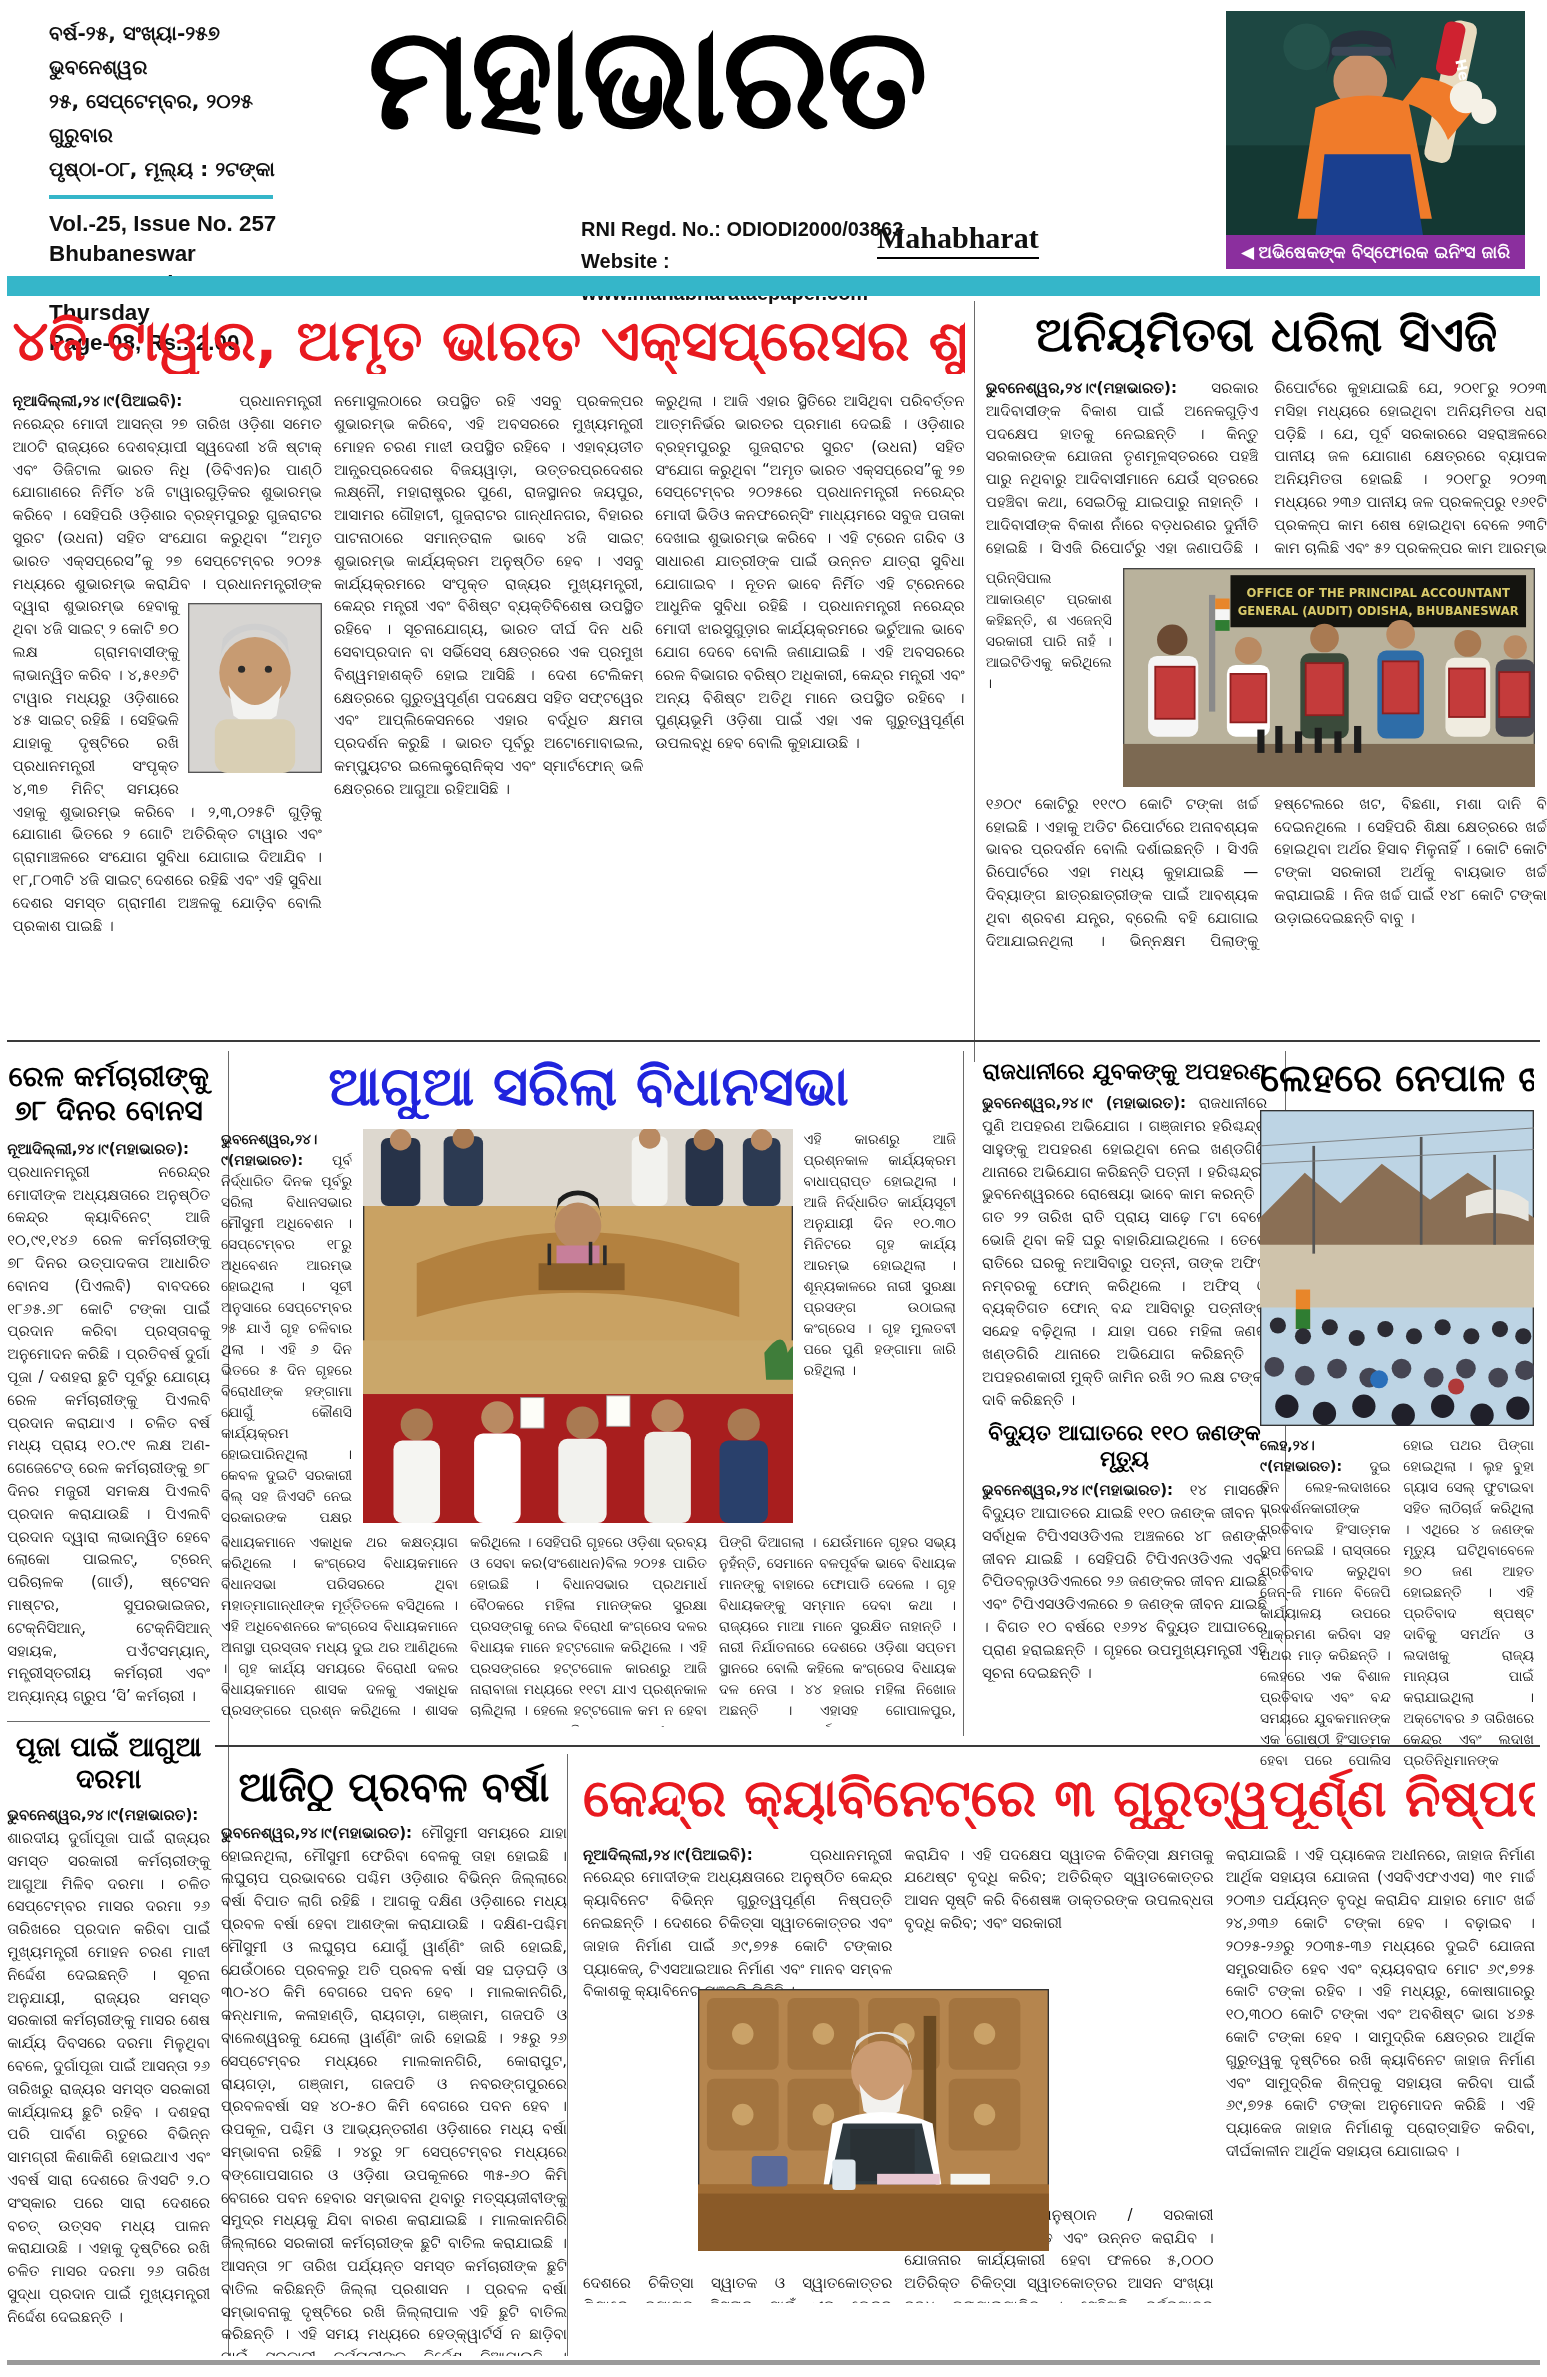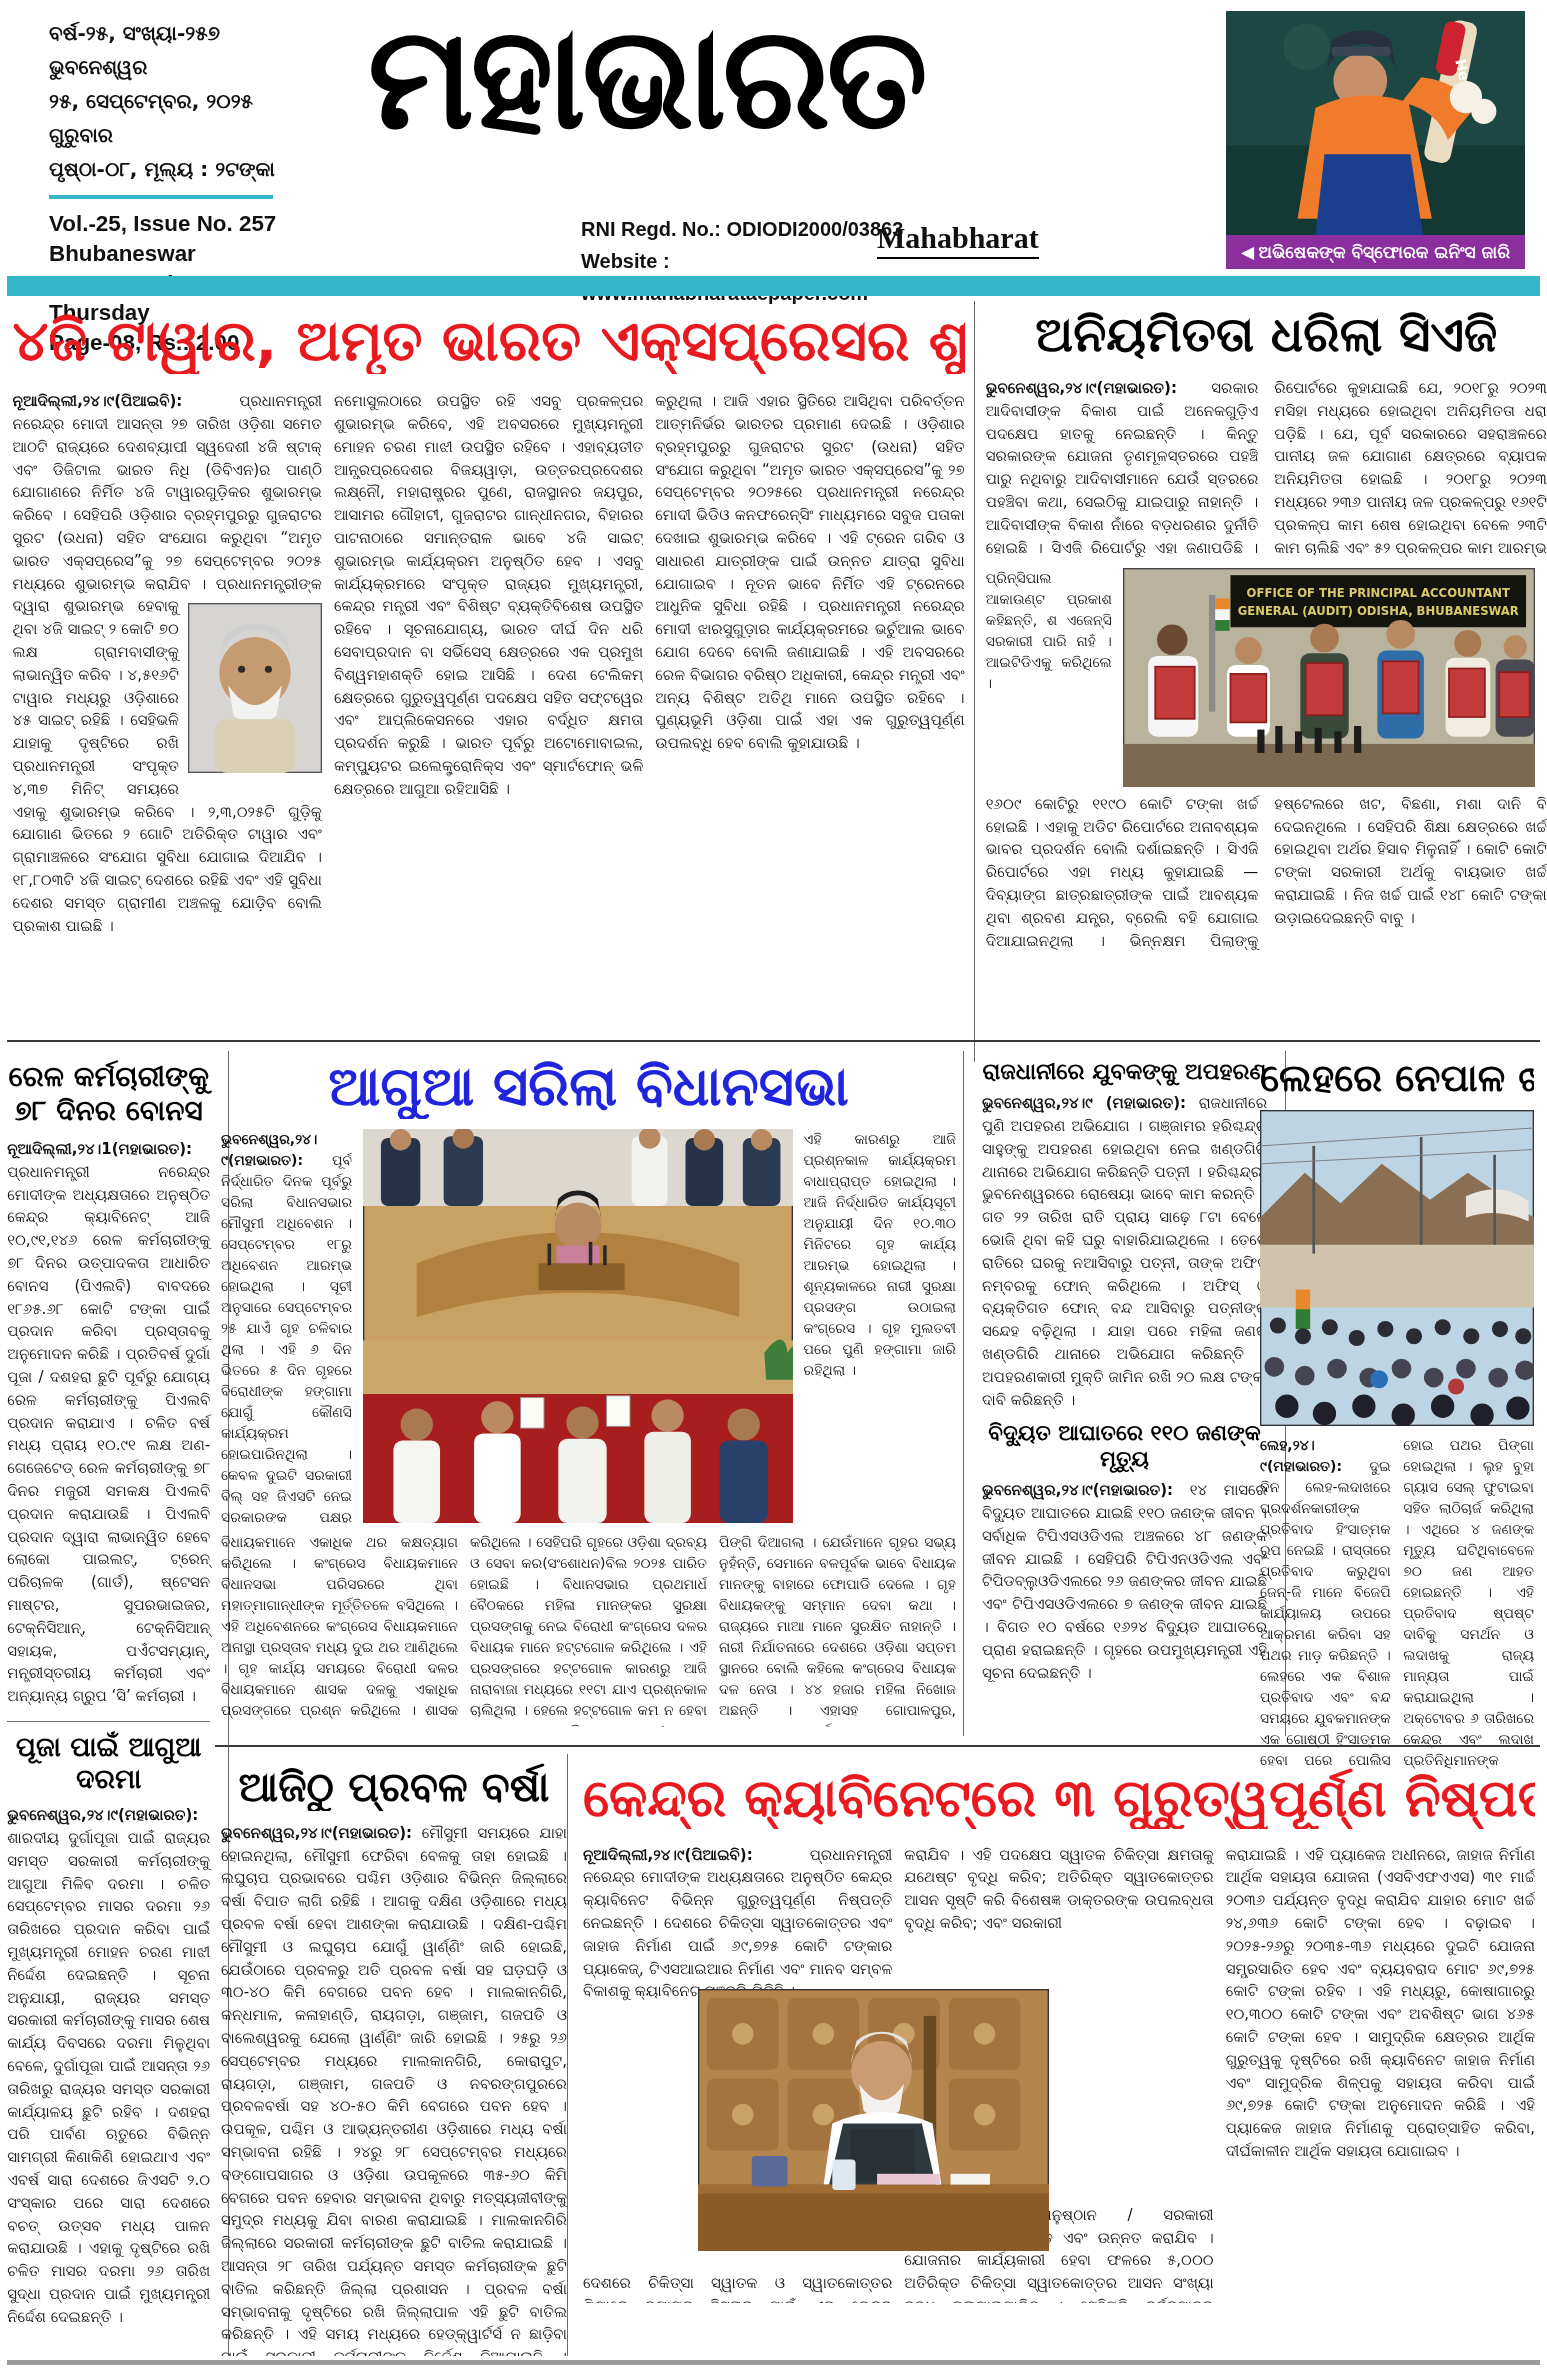--- a/index.html
+++ b/index.html
@@ -168,21 +168,21 @@
       </div>
     </div>
     <div class="two-col body-txt just" style="height:269px;overflow:hidden;">୧୬୦୯ କୋଟିରୁ ୧୧୯୦ କୋଟି ଟଙ୍କା ଖର୍ଚ୍ଚ ହୋଇଛି । ଏହାକୁ ଅଡିଟ ରିପୋର୍ଟରେ ଅନାବଶ୍ୟକ ଭାବର ପ୍ରଦର୍ଶନ ବୋଲି ଦର୍ଶାଇଛନ୍ତି । ସିଏଜି ରିପୋର୍ଟରେ ଏହା ମଧ୍ୟ କୁହାଯାଇଛି — ଦିବ୍ୟାଙ୍ଗ ଛାତ୍ରଛାତ୍ରୀଙ୍କ ପାଇଁ ଆବଶ୍ୟକ ଥିବା ଶ୍ରବଣ ଯନ୍ତ୍ର, ବ୍ରେଲି ବହି ଯୋଗାଇ ଦିଆଯାଇନଥିଲା । ଭିନ୍ନକ୍ଷମ ପିଲାଙ୍କୁ ହଷ୍ଟେଲରେ ଖଟ, ବିଛଣା, ମଶା ଦାନି ବି ଦେଇନଥିଲେ । ସେହିପରି ଶିକ୍ଷା କ୍ଷେତ୍ରରେ ଖର୍ଚ୍ଚ ହୋଇଥିବା ଅର୍ଥର ହିସାବ ମିଳୁନାହିଁ । କୋଟି କୋଟି ଟଙ୍କା ସରକାରୀ ଅର୍ଥକୁ ବାୟଭାତ ଖର୍ଚ୍ଚ କରାଯାଇଛି । ନିଜ ଖର୍ଚ୍ଚ ପାଇଁ ୧୪୮ କୋଟି ଟଙ୍କା ଉଡ଼ାଇଦେଇଛନ୍ତି ବାବୁ ।</div>
   </section>
 
   <div class="abs hr" style="left:7.2px;top:1040px;width:1533px;"></div>
 
   <section class="abs vr-r" style="left:7.2px;top:1051px;width:203px;height:1305px;padding-right:18px;">
     <h2 class="subhead" style="font-size:28px;margin:9px 0 10.8px 0;">ରେଳ କର୍ମଚାରୀଙ୍କୁ ୭୮ ଦିନର ବୋନସ</h2>
     <p class="body-txt just" style="margin:0;">
-      <b class="dl">ନୂଆଦିଲ୍ଲୀ,୨୪।1(ମହାଭାରତ):</b>
+      <b class="dl">ନୂଆଦିଲ୍ଲୀ,୨୪।୯(ମହାଭାରତ):</b>
       <span>ପ୍ରଧାନମନ୍ତ୍ରୀ ନରେନ୍ଦ୍ର ମୋଦୀଙ୍କ ଅଧ୍ୟକ୍ଷତାରେ ଅନୁଷ୍ଠିତ କେନ୍ଦ୍ର କ୍ୟାବିନେଟ୍ ଆଜି ୧୦,୯୧,୧୪୬ ରେଳ କର୍ମଚାରୀଙ୍କୁ ୭୮ ଦିନର ଉତ୍ପାଦକତା ଆଧାରିତ ବୋନସ (ପିଏଲବି) ବାବଦରେ ୧୮୬୫.୬୮ କୋଟି ଟଙ୍କା ପାଇଁ ପ୍ରଦାନ କରିବା ପ୍ରସ୍ତାବକୁ ଅନୁମୋଦନ କରିଛି । ପ୍ରତିବର୍ଷ ଦୁର୍ଗା ପୂଜା / ଦଶହରା ଛୁଟି ପୂର୍ବରୁ ଯୋଗ୍ୟ ରେଳ କର୍ମଚାରୀଙ୍କୁ ପିଏଲବି ପ୍ରଦାନ କରାଯାଏ । ଚଳିତ ବର୍ଷ ମଧ୍ୟ ପ୍ରାୟ ୧୦.୯୧ ଲକ୍ଷ ଅଣ-ଗେଜେଟେଡ୍ ରେଳ କର୍ମଚାରୀଙ୍କୁ ୭୮ ଦିନର ମଜୁରୀ ସମକକ୍ଷ ପିଏଲବି ପ୍ରଦାନ କରାଯାଉଛି । ପିଏଲବି ପ୍ରଦାନ ଦ୍ୱାରା ଲାଭାନ୍ୱିତ ହେବେ ଲୋକୋ ପାଇଲଟ୍, ଟ୍ରେନ୍ ପରିଚାଳକ (ଗାର୍ଡ), ଷ୍ଟେସନ ମାଷ୍ଟର, ସୁପରଭାଇଜର, ଟେକ୍ନିସିଆନ୍, ଟେକ୍ନିସିଆନ୍ ସହାୟକ, ପଏଁଟସମ୍ୟାନ୍, ମନ୍ତ୍ରୀସ୍ତରୀୟ କର୍ମଚାରୀ ଏବଂ ଅନ୍ୟାନ୍ୟ ଗ୍ରୁପ ‘ସି’ କର୍ମଚାରୀ ।</span>
     </p>
     <div style="border-top:1.3px solid #6a6a6a;margin:12.6px 0 9px 0;"></div>
     <h2 class="subhead" style="font-size:27px;margin:3.6px 0 9px 0;">ପୂଜା ପାଇଁ ଆଗୁଆ ଦରମା</h2>
     <p class="body-txt just" style="margin:0;">
       <b class="dl">ଭୁବନେଶ୍ୱର,୨୪।୯(ମହାଭାରତ):</b>
       <span>ଶାରଦୀୟ ଦୁର୍ଗାପୂଜା ପାଇଁ ରାଜ୍ୟର ସମସ୍ତ ସରକାରୀ କର୍ମଚାରୀଙ୍କୁ ଆଗୁଆ ମିଳିବ ଦରମା । ଚଳିତ ସେପ୍ଟେମ୍ବର ମାସର ଦରମା ୨୬ ତାରିଖରେ ପ୍ରଦାନ କରିବା ପାଇଁ ମୁଖ୍ୟମନ୍ତ୍ରୀ ମୋହନ ଚରଣ ମାଝୀ ନିର୍ଦ୍ଦେଶ ଦେଇଛନ୍ତି । ସୂଚନା ଅନୁଯାୟୀ, ରାଜ୍ୟର ସମସ୍ତ ସରକାରୀ କର୍ମଚାରୀଙ୍କୁ ମାସର ଶେଷ କାର୍ଯ୍ୟ ଦିବସରେ ଦରମା ମିଳୁଥିବା ବେଳେ, ଦୁର୍ଗାପୂଜା ପାଇଁ ଆସନ୍ତା ୨୬ ତାରିଖରୁ ରାଜ୍ୟର ସମସ୍ତ ସରକାରୀ କାର୍ଯ୍ୟାଳୟ ଛୁଟି ରହିବ । ଦଶହରା ପରି ପାର୍ବଣ ଋତୁରେ ବିଭିନ୍ନ ସାମଗ୍ରୀ କିଣାକିଣି ହୋଇଥାଏ ଏବଂ ଏବର୍ଷ ସାରା ଦେଶରେ ଜିଏସଟି ୨.୦ ସଂସ୍କାର ପରେ ସାରା ଦେଶରେ ବଚତ୍ ଉତ୍ସବ ମଧ୍ୟ ପାଳନ କରାଯାଉଛି । ଏହାକୁ ଦୃଷ୍ଟିରେ ରଖି ଚଳିତ ମାସର ଦରମା ୨୬ ତାରିଖ ସୁଦ୍ଧା ପ୍ରଦାନ ପାଇଁ ମୁଖ୍ୟମନ୍ତ୍ରୀ ନିର୍ଦ୍ଦେଶ ଦେଇଛନ୍ତି ।</span>
     </p>
   </section>
 

